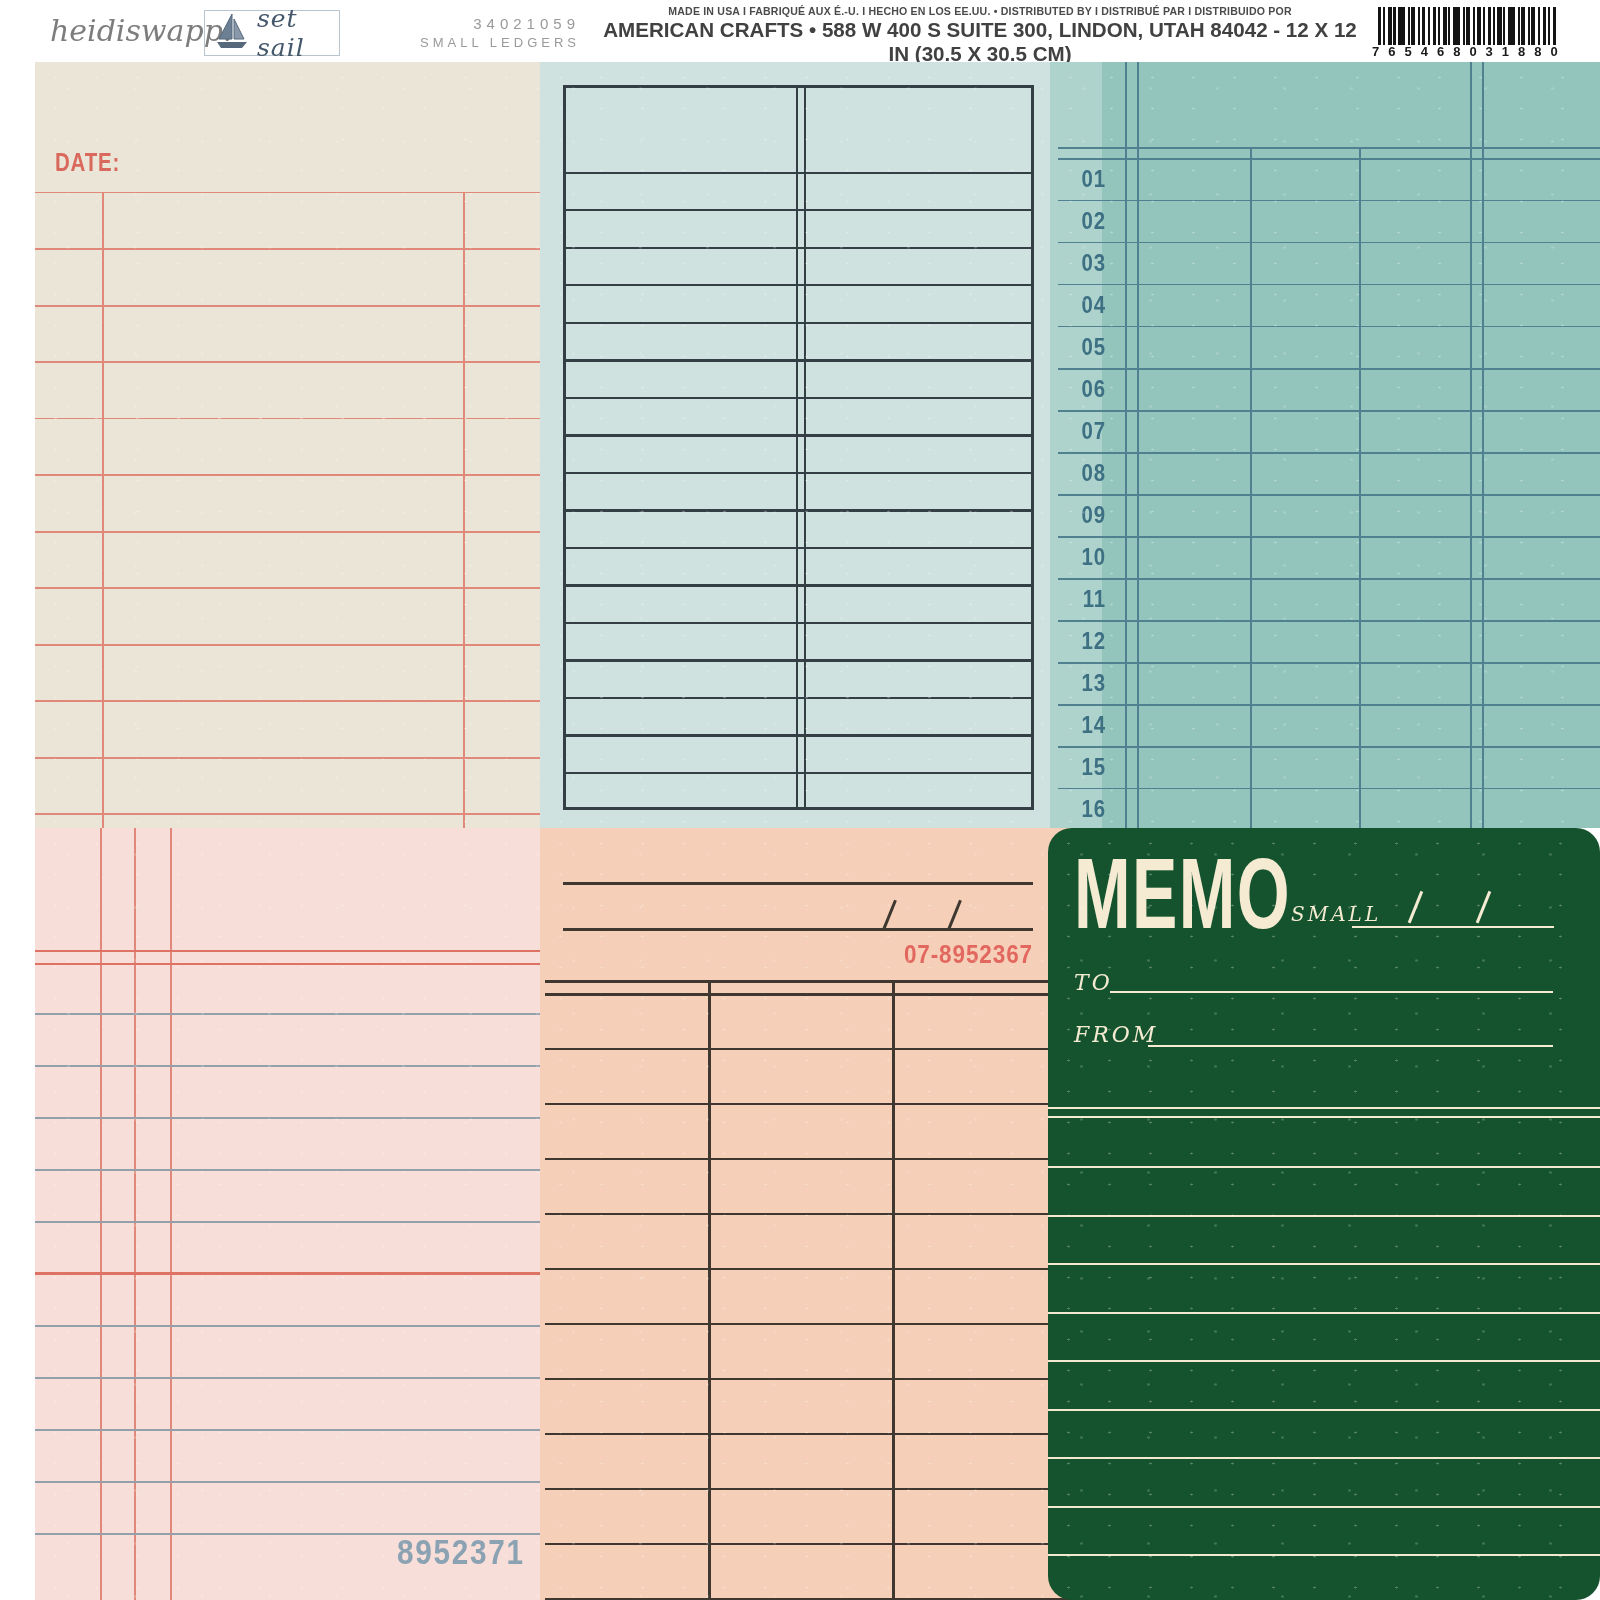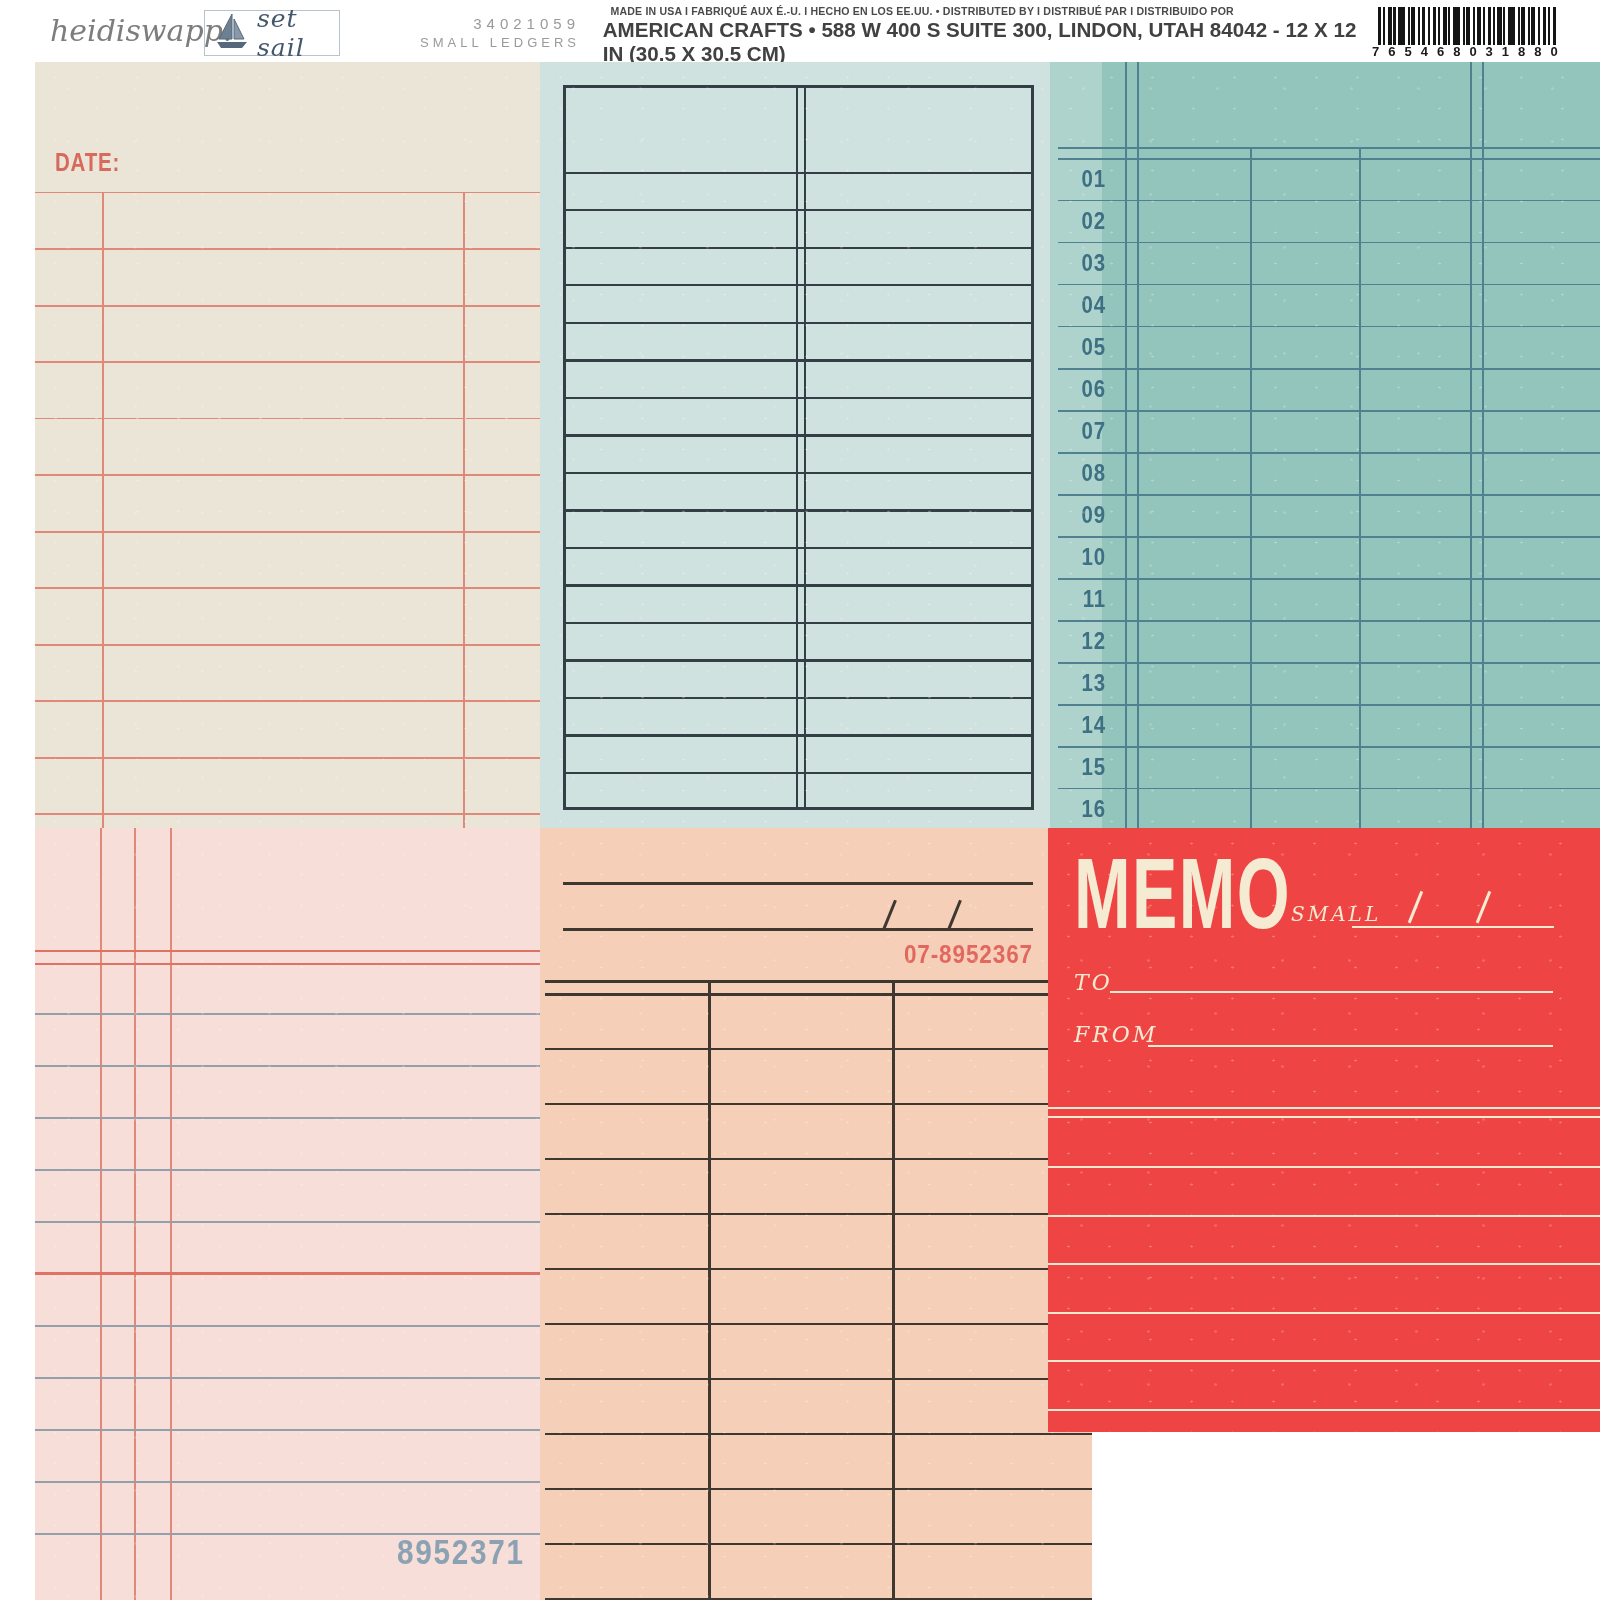--- a/index.html
+++ b/index.html
@@ -9,21 +9,21 @@
   .header{position:absolute;left:0;top:0;width:1600px;height:62px;background:#fff;}
   .logo-heidi{position:absolute;left:50px;top:13px;font-family:"DejaVu Serif",serif;
     font-style:italic;font-size:30px;color:#7d7d7d;letter-spacing:0px;}
   .setsail-box{position:absolute;left:204px;top:10px;width:136px;height:46px;
     border:1.5px solid #b9c5ce;display:flex;align-items:center;box-sizing:border-box;}
   .setsail-text{font-family:"DejaVu Serif",serif;font-style:italic;font-size:25px;
     color:#44576b;margin-left:4px;letter-spacing:1px;}
   .prodnum{position:absolute;left:395px;top:15px;width:185px;text-align:right;color:#9a9a9a;}
   .prodnum .num{font-size:15px;letter-spacing:5px;}
   .prodnum .name{font-size:13px;letter-spacing:4px;margin-top:3px;}
-  .addr{position:absolute;left:595px;top:5px;width:770px;text-align:left;color:#414141;}
+  .addr{position:absolute;left:595px;top:5px;width:770px;text-align:center;color:#414141;}
   .addr .small{font-size:11px;letter-spacing:0.2px;font-weight:bold;color:#4a4a4a;transform:scaleX(.96);}
   .addr .big{font-size:21px;font-weight:bold;letter-spacing:0px;margin-top:1px;transform:scaleX(.98);}
   .addr .tiny{font-size:11px;font-weight:bold;color:#4a4a4a;margin-top:2px;}
   .barcode{position:absolute;left:1372px;top:5px;width:190px;height:54px;background:#fff;}
   .barcode .bars{position:absolute;left:6px;top:2px;right:6px;height:38px;background-color:#fff;
     background-image:repeating-linear-gradient(90deg,#141414 0 2px,transparent 2px 5px),
                      repeating-linear-gradient(90deg,#141414 0 3px,transparent 3px 11px),
                      repeating-linear-gradient(90deg,#141414 0 1px,transparent 1px 17px);}
   .barcode .digits{position:absolute;left:0;right:0;top:39px;text-align:center;font-size:13px;
     color:#1a1a1a;letter-spacing:9px;font-weight:bold;}
@@ -78,21 +78,21 @@
   .p5-slash{position:absolute;width:2.5px;height:32px;transform:rotate(22deg);}
   .p5-serial{position:absolute;left:330px;width:163px;top:112px;text-align:right;font-size:25px;
     font-weight:bold;color:#e2685f;letter-spacing:1px;transform:scaleX(.9);transform-origin:right;}
   .p5-ttop1{position:absolute;left:5px;right:0;top:152px;height:2.5px;}
   .p5-ttop2{position:absolute;left:5px;right:0;top:165px;height:2.5px;}
   .p5-v1{position:absolute;left:168px;top:152px;bottom:0;width:2.5px;}
   .p5-v2{position:absolute;left:352px;top:152px;bottom:0;width:2.5px;}
   .p5-rows{position:absolute;left:5px;right:0;top:220px;bottom:0;
     background:repeating-linear-gradient(to bottom,#3f3831 0 2px,transparent 2px 55px);}
   
-  .p6{left:1048px;top:828px;width:552px;height:604px;background:#ef4444;}
+  .p6{left:1048px;top:828px;width:552px;height:772px;background:#14532d;border-radius:24px;}
   .p6 .cream{background:#f5ebd3;}
   .p6-memo{position:absolute;left:26px;top:24px;font-size:100px;line-height:82px;font-weight:bold;
     color:#f5ebd3;letter-spacing:2px;transform:scaleX(.68);transform-origin:left;}
   .p6-label{position:absolute;font-family:"DejaVu Serif",serif;font-style:italic;
     color:#f5ebd3;letter-spacing:3px;}
   .p6-dateline{position:absolute;left:304px;top:98px;width:202px;height:2px;}
   .p6-slash{position:absolute;width:2.5px;height:34px;transform:rotate(22deg);}
   .p6-toline{position:absolute;left:62px;top:163px;width:443px;height:2px;}
   .p6-fromline{position:absolute;left:100px;top:217px;width:405px;height:2px;}
   .p6-dbl1{position:absolute;left:0;right:0;top:279px;height:2px;}

